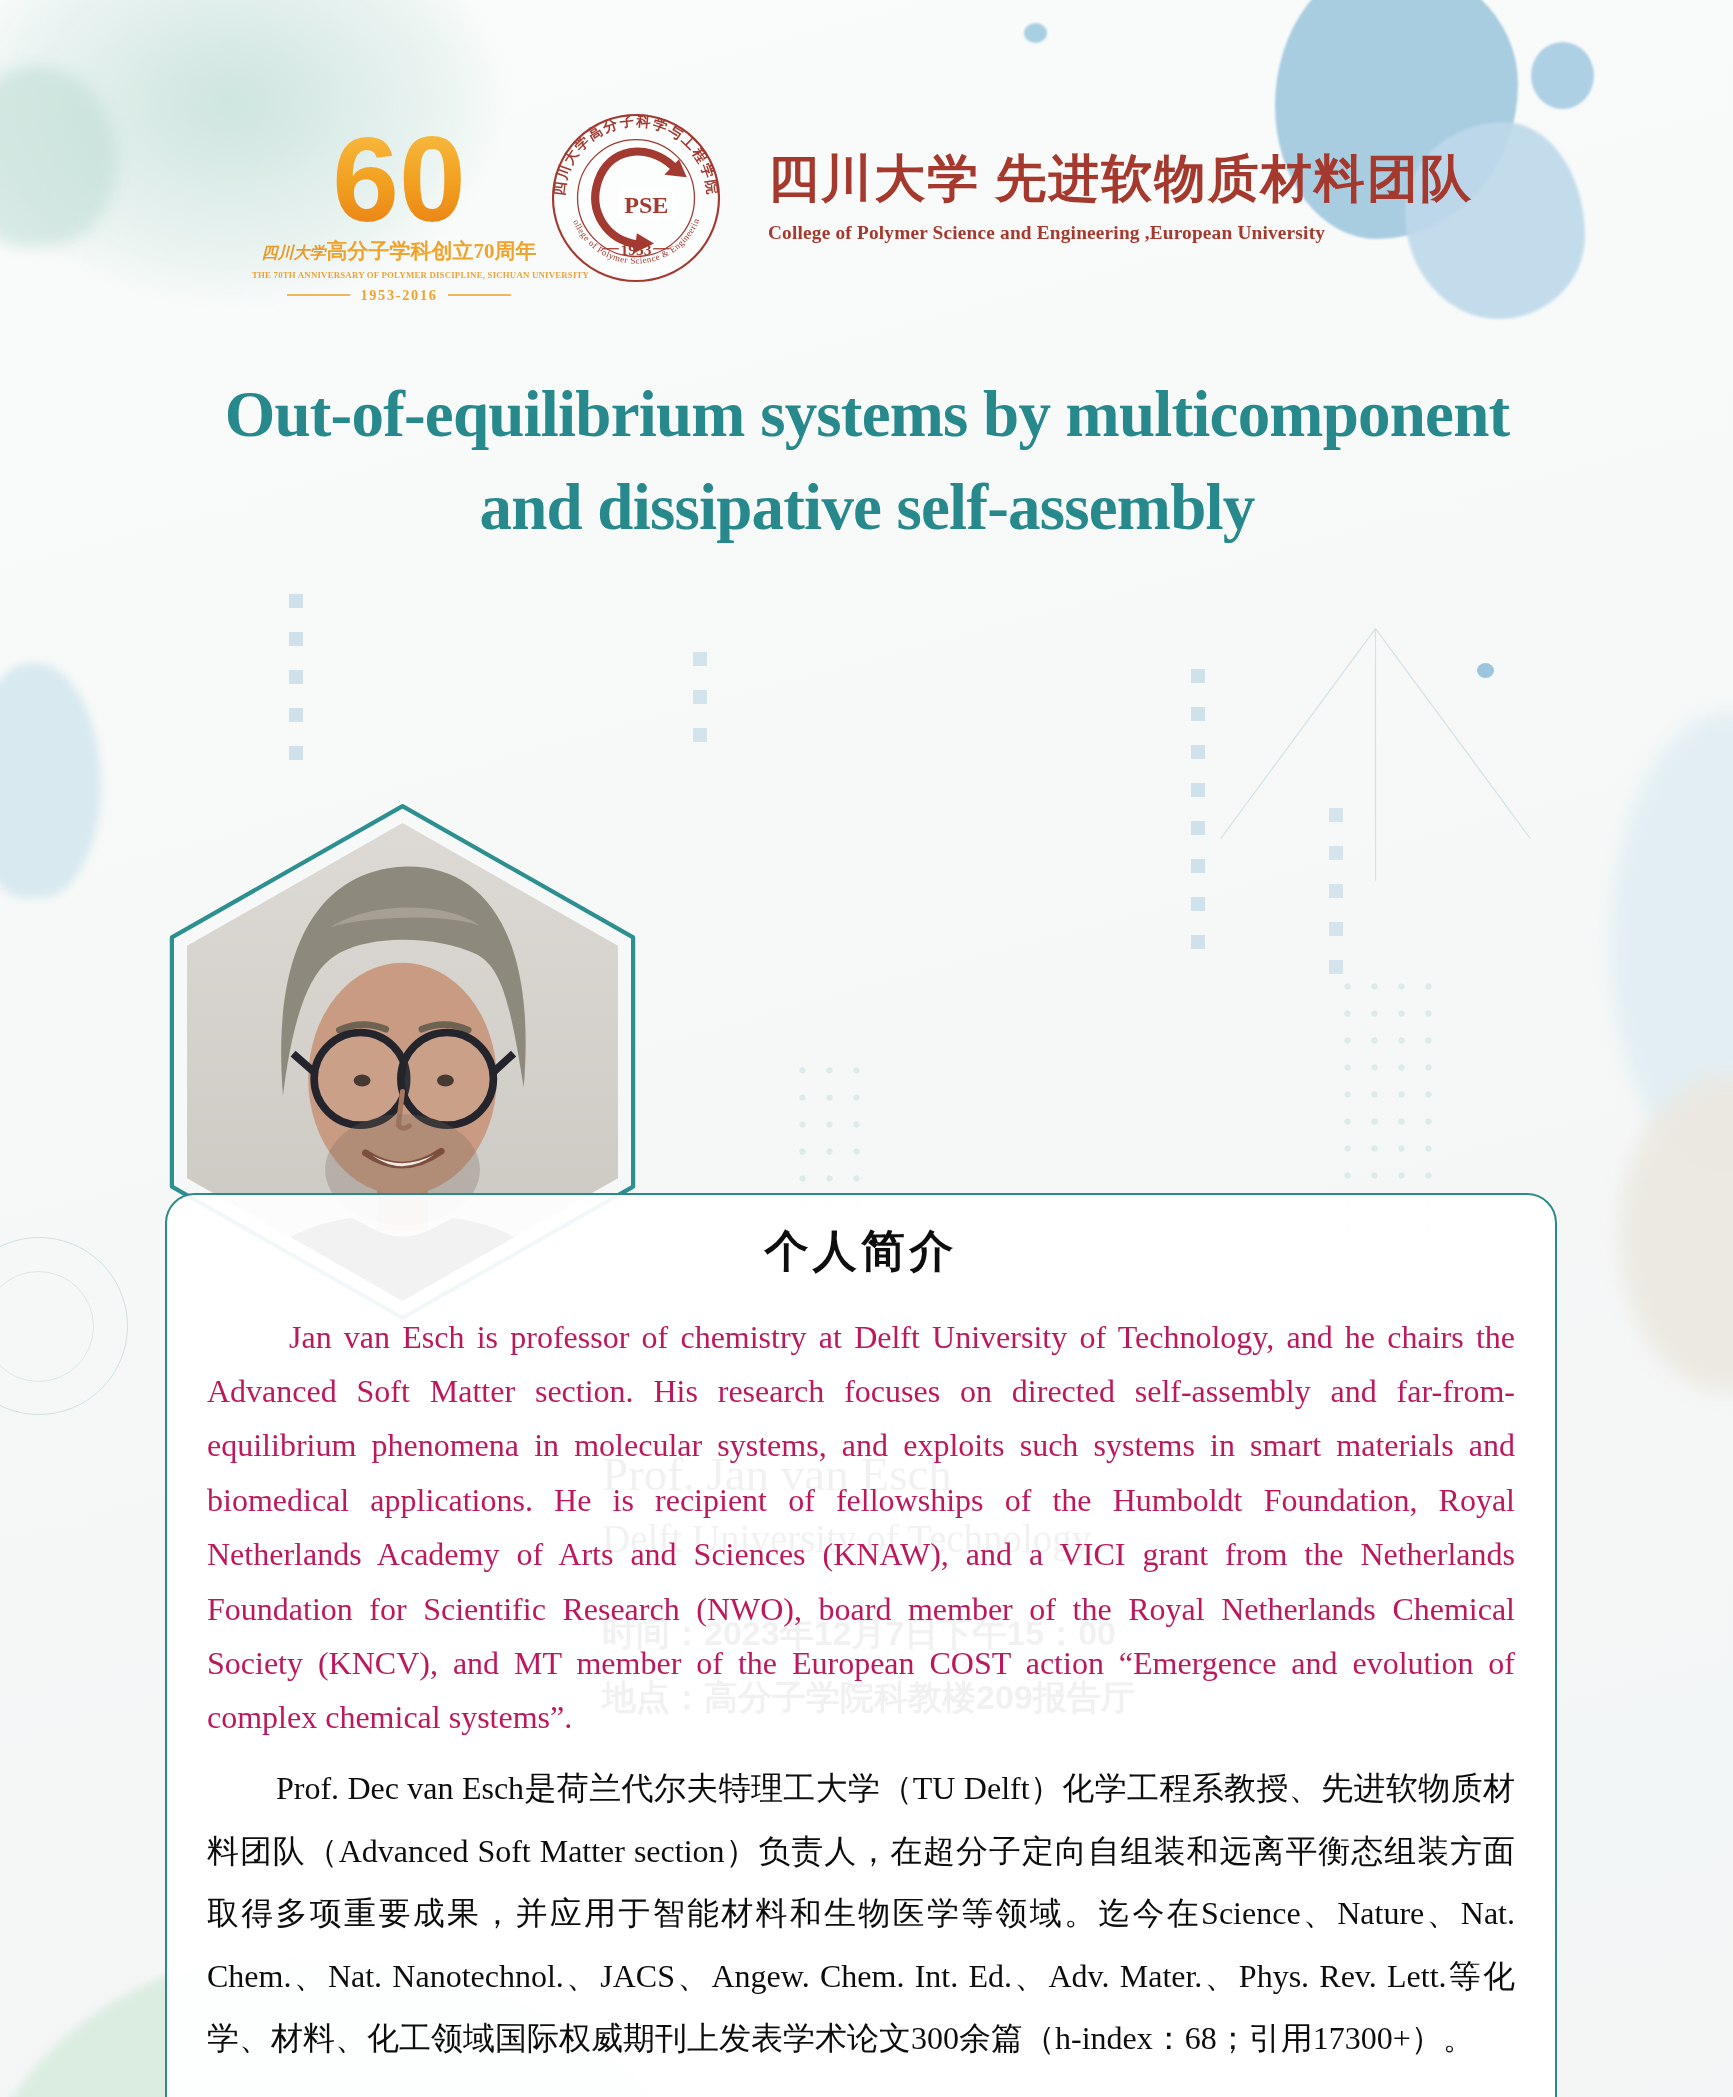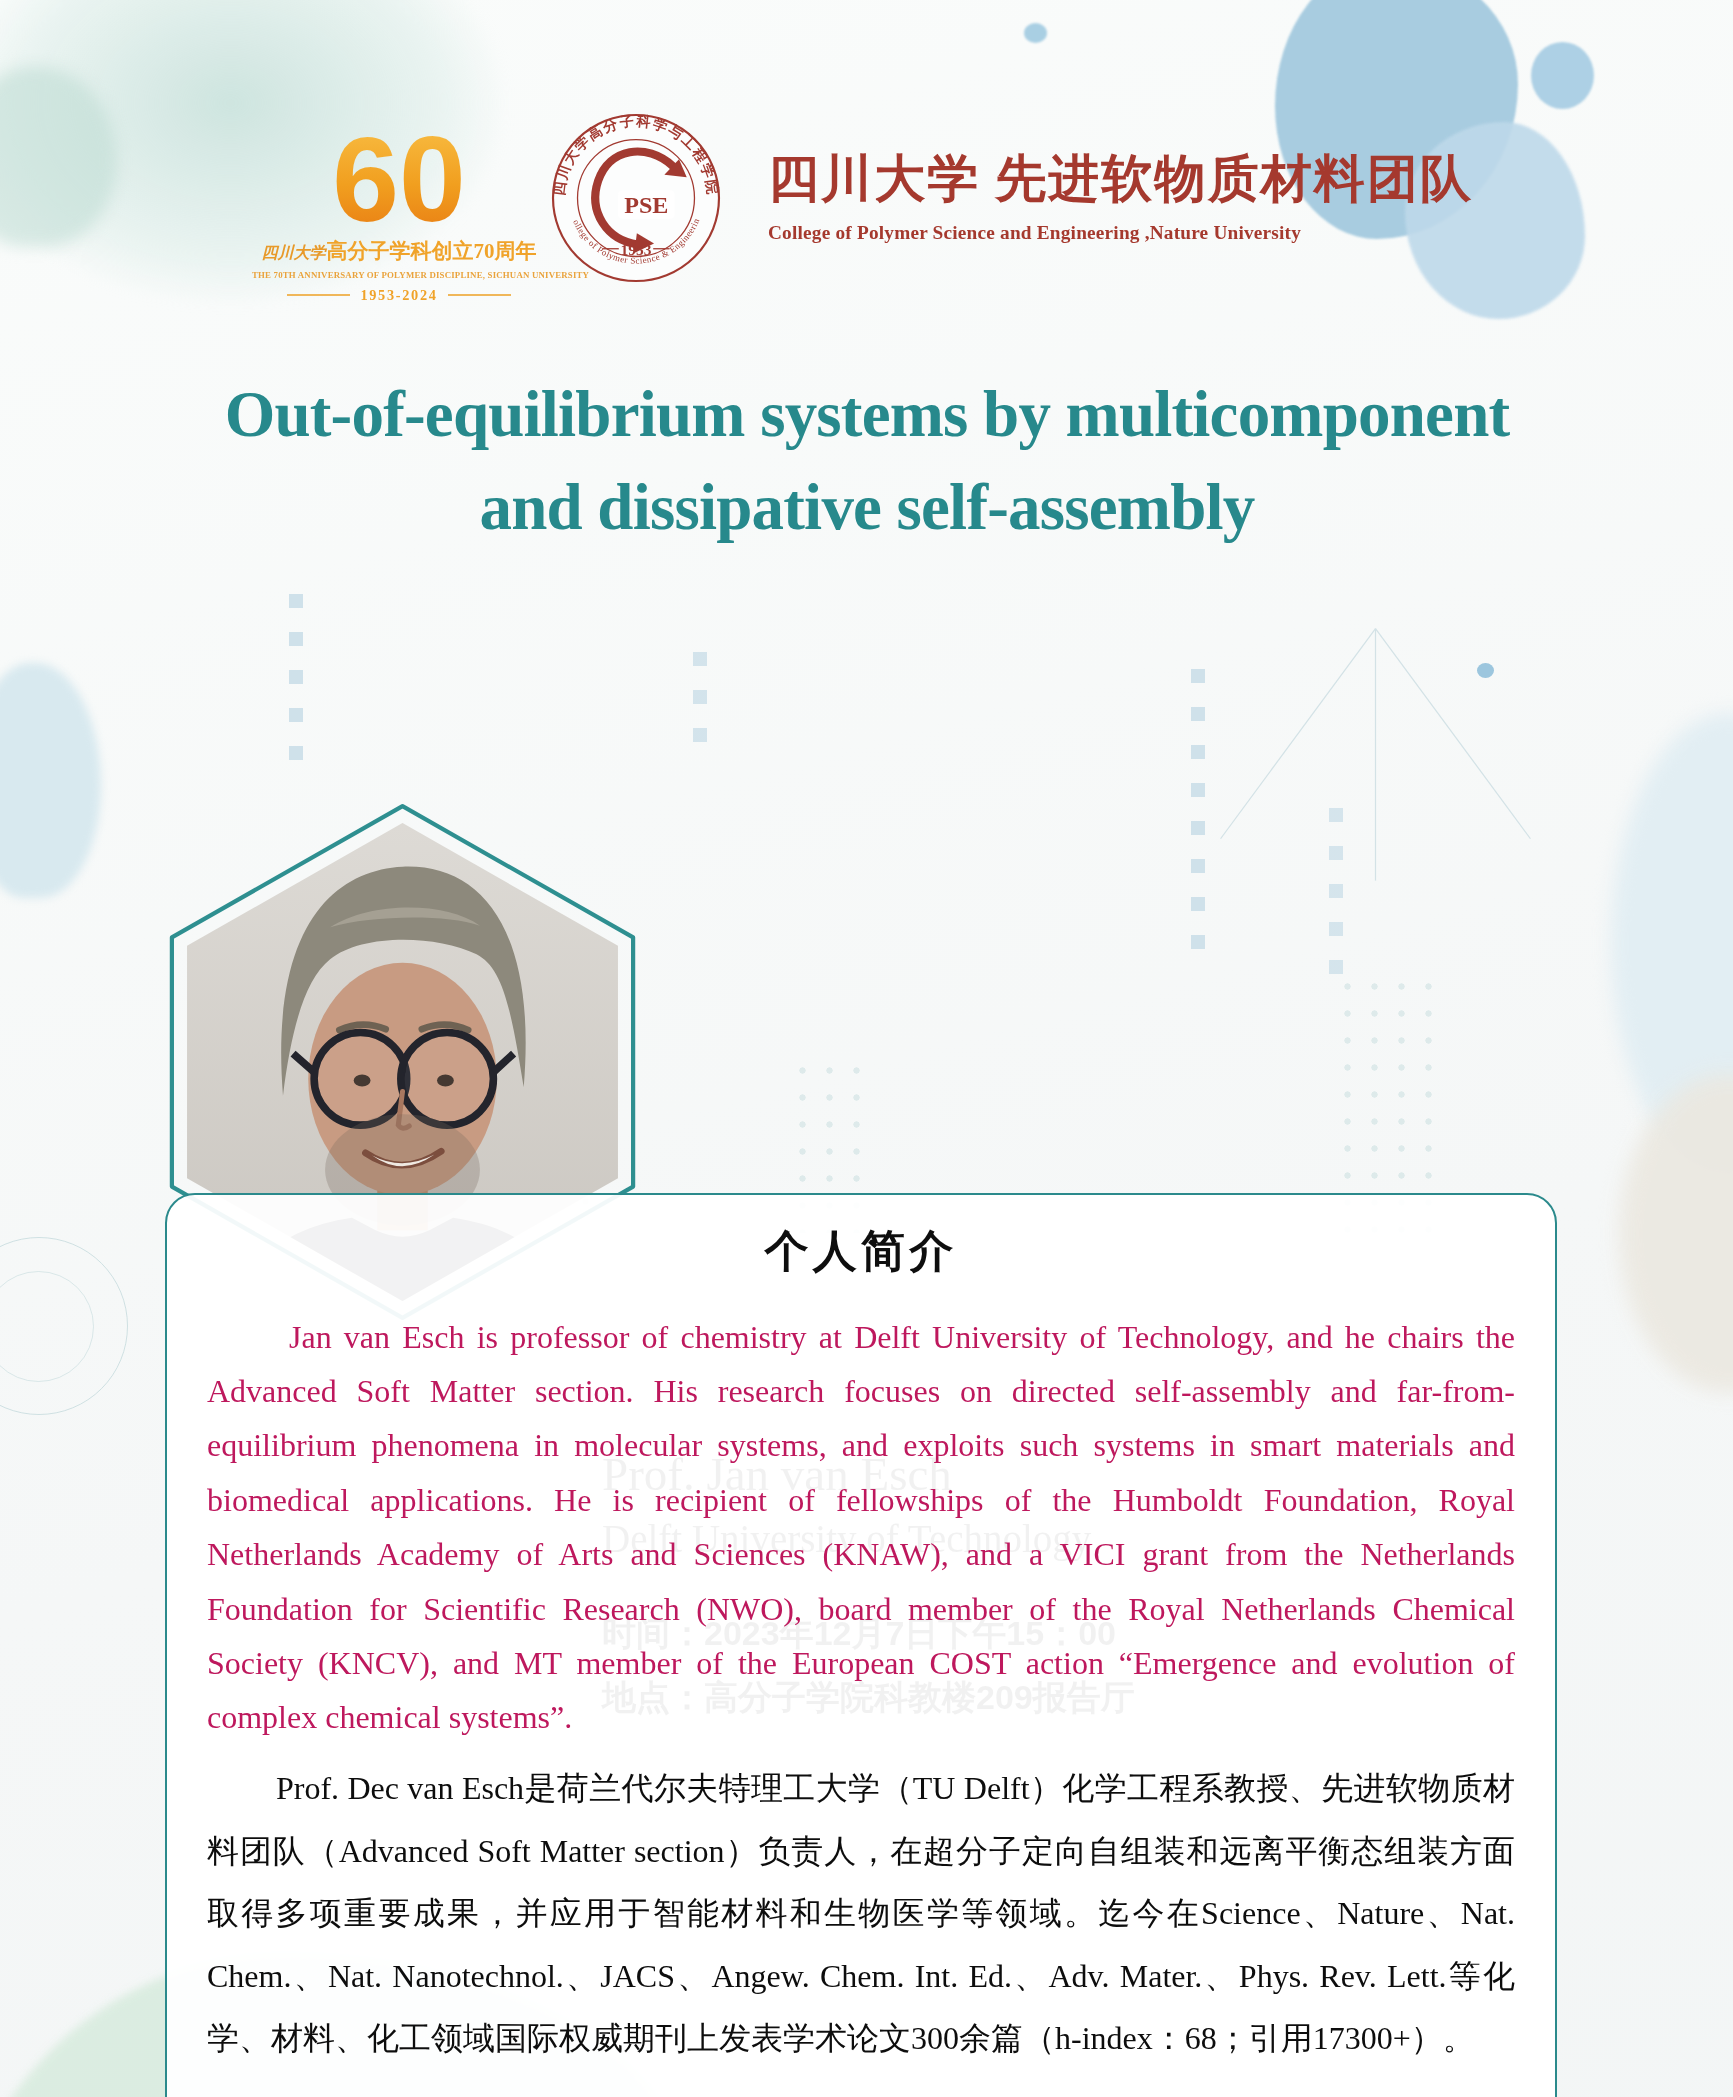--- a/index.html
+++ b/index.html
@@ -134,21 +134,21 @@
   
   <header class="content">
     <div class="logo70">
       <div class="seventy">60</div>
       <div class="logo70-cn">
         <span class="script">四川大学</span><span class="boldcn">高分子学科创立70周年</span>
       </div>
       <div class="logo70-en">THE 70TH ANNIVERSARY OF POLYMER DISCIPLINE, SICHUAN UNIVERSITY</div>
       <div class="logo70-years">
         <span class="rule"></span>
-        <span>1953-2024</span>
+        <span>1953-2016</span>
         <span class="rule"></span>
       </div>
     </div>
 
     <svg class="seal" viewBox="0 0 400 400">
       <defs>
         <path id="arcTop" d="M 35,225 A 167,167 0 1 1 365,225" fill="none"></path>
         <path id="arcBottom" d="M 52,250 A 158,158 0 0 0 348,250" fill="none"></path>
       </defs>
       <circle cx="200" cy="200" r="193" fill="rgba(255,255,255,.55)" stroke="#a23a31" stroke-width="5"></circle>
@@ -166,21 +166,21 @@
       </g>
       <rect x="158" y="182" width="132" height="66" rx="10" fill="rgba(255,255,255,.92)"></rect>
       <text x="224" y="234" text-anchor="middle" font-size="56" font-weight="bold" fill="#a23a31" font-family="Liberation Serif, DejaVu Serif, serif">PSE</text>
       <line x1="122" y1="318" x2="160" y2="318" stroke="#a23a31" stroke-width="3"></line>
       <line x1="240" y1="318" x2="278" y2="318" stroke="#a23a31" stroke-width="3"></line>
       <text x="200" y="332" text-anchor="middle" font-size="36" font-weight="bold" fill="#a23a31" font-family="Liberation Serif, DejaVu Serif, serif">1953</text>
     </svg>
 
     <div class="college">
       <div class="college-cn">四川大学 先进软物质材料团队</div>
-      <div class="college-en">College of Polymer Science and Engineering ,Nature University</div>
+      <div class="college-en">College of Polymer Science and Engineering ,European University</div>
     </div>
   </header>
 
   
   <h1 class="title content">
     <span style="display:block">Out-of-equilibrium systems by multicomponent</span>
     <span style="display:block">and dissipative self-assembly</span>
   </h1>
 
   

